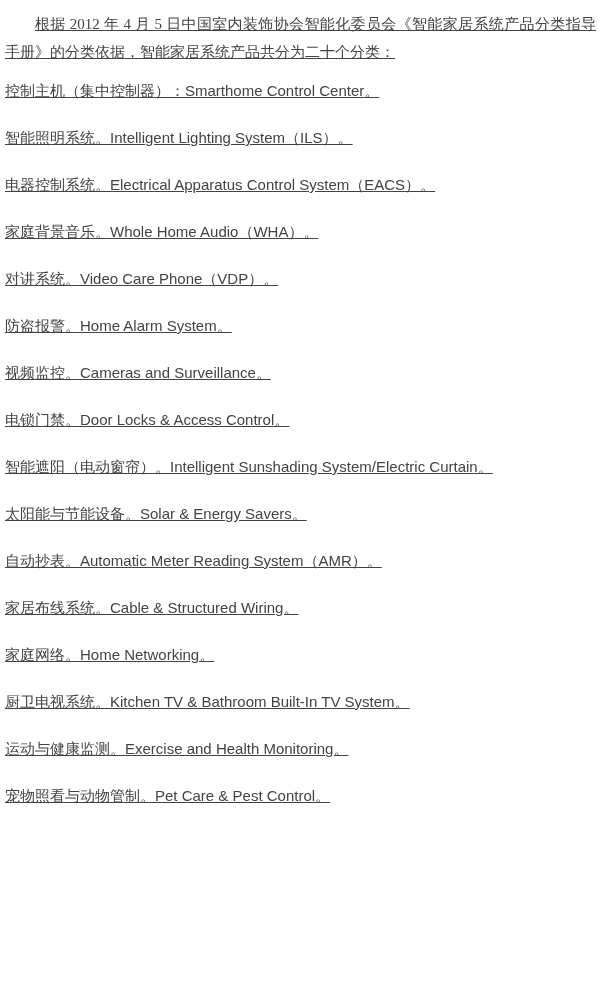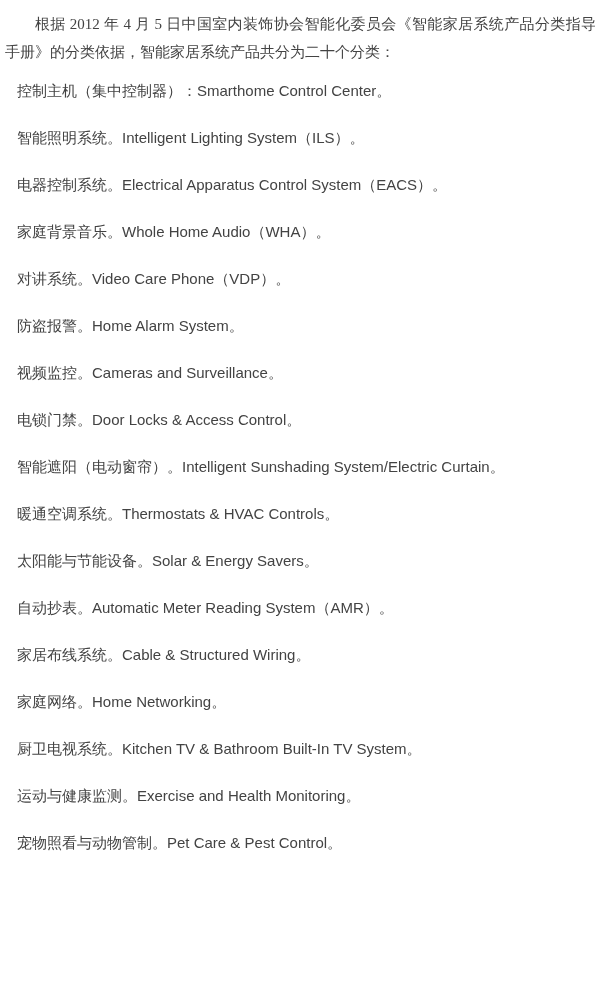--- a/index.html
+++ b/index.html
@@ -10,36 +10,36 @@
   body {
     width: 600px;
     height: 1001px;
     overflow: hidden;
     font-family: "Liberation Sans", "DejaVu Sans", sans-serif;
     color: #434343;
   }
   .doc {
     padding: 10px 4px 0 5px;
     font-size: 15px;
+    text-decoration: underline;
   }
   .intro {
     margin: 0 0 16px 0;
     line-height: 28px;
     text-indent: 30px;
     text-align: justify;
     font-family: "Liberation Serif", "DejaVu Serif", serif;
   }
   .item {
     margin: 0 0 29px 0;
     line-height: 18px;
     white-space: nowrap;
   }
   .zh {
     font-family: "Liberation Serif", "DejaVu Serif", serif;
-    margin-left: 12px;
   }
   .en {
     font-family: "Liberation Sans", "DejaVu Sans", sans-serif;
   }
 </style>
 </head>
 <body>
 
 <div class="doc">
 
@@ -47,21 +47,20 @@
 
   <p class="item"><span class="zh">控制主机（集中控制器）：</span><span class="en">Smarthome Control Center。</span></p>
   <p class="item"><span class="zh">智能照明系统。</span><span class="en">Intelligent Lighting System（ILS）。</span></p>
   <p class="item"><span class="zh">电器控制系统。</span><span class="en">Electrical Apparatus Control System（EACS）。</span></p>
   <p class="item"><span class="zh">家庭背景音乐。</span><span class="en">Whole Home Audio（WHA）。</span></p>
   <p class="item"><span class="zh">对讲系统。</span><span class="en">Video Care Phone（VDP）。</span></p>
   <p class="item"><span class="zh">防盗报警。</span><span class="en">Home Alarm System。</span></p>
   <p class="item"><span class="zh">视频监控。</span><span class="en">Cameras and Surveillance。</span></p>
   <p class="item"><span class="zh">电锁门禁。</span><span class="en">Door Locks &amp; Access Control。</span></p>
   <p class="item"><span class="zh">智能遮阳（电动窗帘）。</span><span class="en">Intelligent Sunshading System/Electric Curtain。</span></p>
-  <p class="item"><span class="zh">暖通空调系统。</span><span class="en">Thermostats &amp; HVAC Controls。</span></p>
   <p class="item"><span class="zh">太阳能与节能设备。</span><span class="en">Solar &amp; Energy Savers。</span></p>
   <p class="item"><span class="zh">自动抄表。</span><span class="en">Automatic Meter Reading System（AMR）。</span></p>
   <p class="item"><span class="zh">家居布线系统。</span><span class="en">Cable &amp; Structured Wiring。</span></p>
   <p class="item"><span class="zh">家庭网络。</span><span class="en">Home Networking。</span></p>
   <p class="item"><span class="zh">厨卫电视系统。</span><span class="en">Kitchen TV &amp; Bathroom Built-In TV System。</span></p>
   <p class="item"><span class="zh">运动与健康监测。</span><span class="en">Exercise and Health Monitoring。</span></p>
   <p class="item"><span class="zh">宠物照看与动物管制。</span><span class="en">Pet Care &amp; Pest Control。</span></p>
 
 </div>
 

